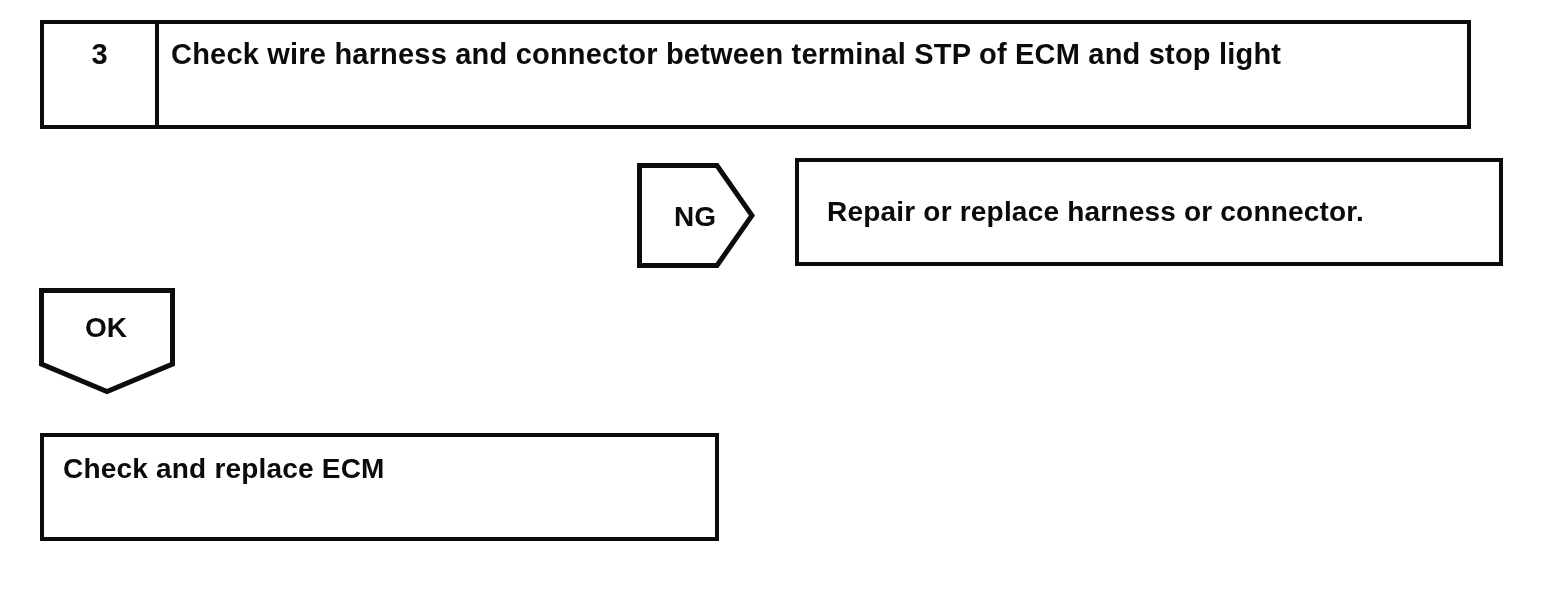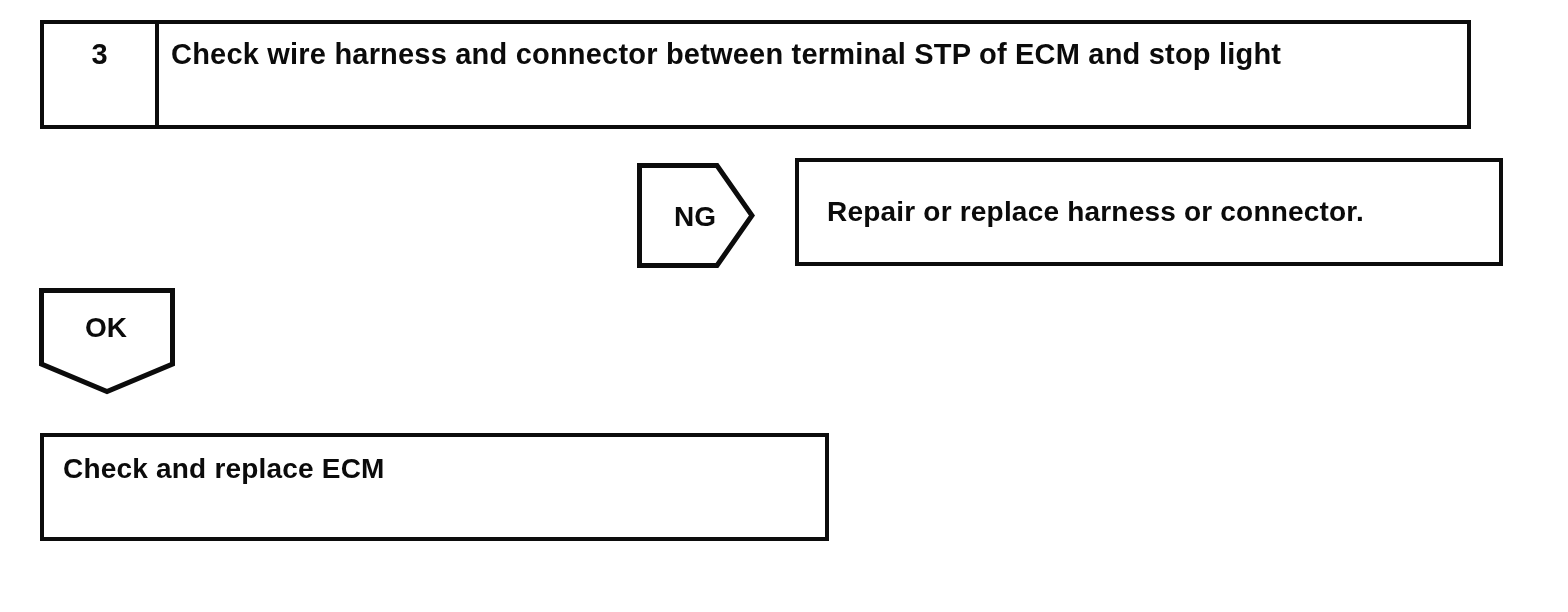--- a/index.html
+++ b/index.html
@@ -83,21 +83,21 @@
     align-items: center;
     padding-left: 28px;
     font-size: 28px;
     letter-spacing: 0.2px;
     white-space: nowrap;
     margin-left: 32px;
   }
   .ok-action-box {
     left: 40px;
     top: 433px;
-    width: 789px;
+    width: 679px;
     height: 108px;
     padding: 16px 10px 0 19px;
     font-size: 28px;
     letter-spacing: 0.2px;
     white-space: nowrap;
   }
 </style>
 </head>
 <body>
 

